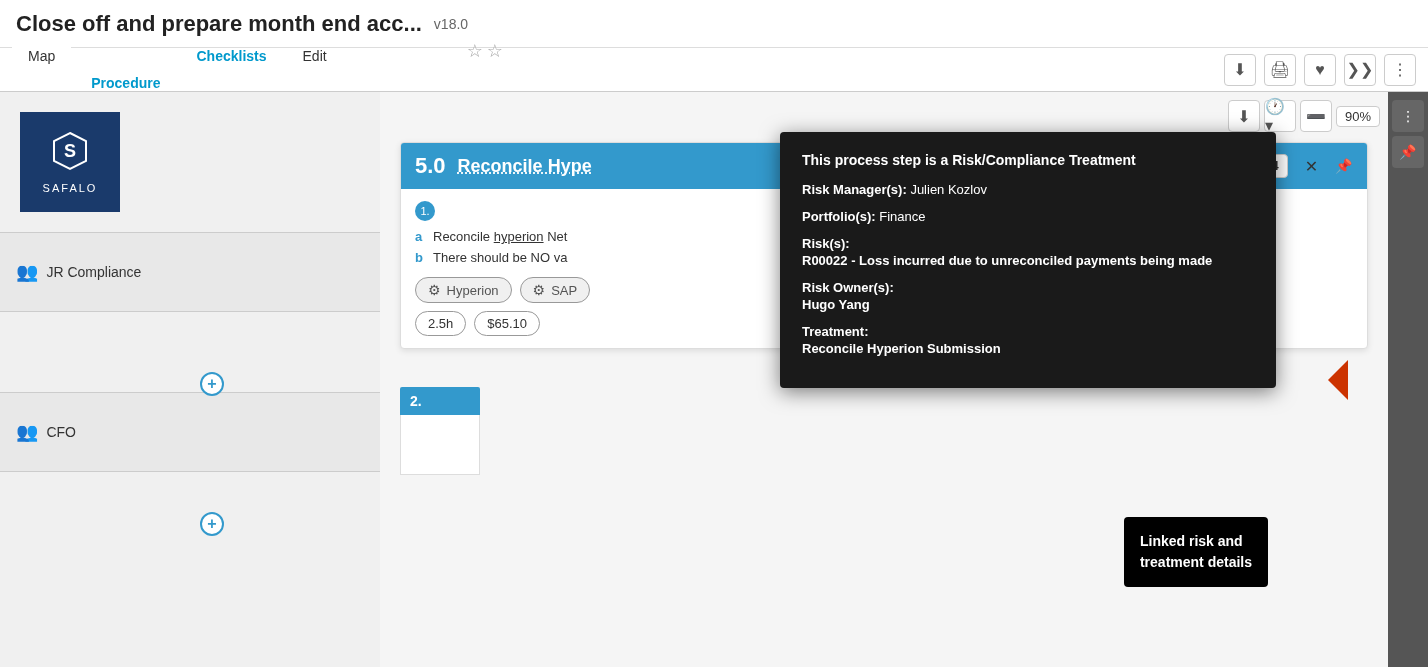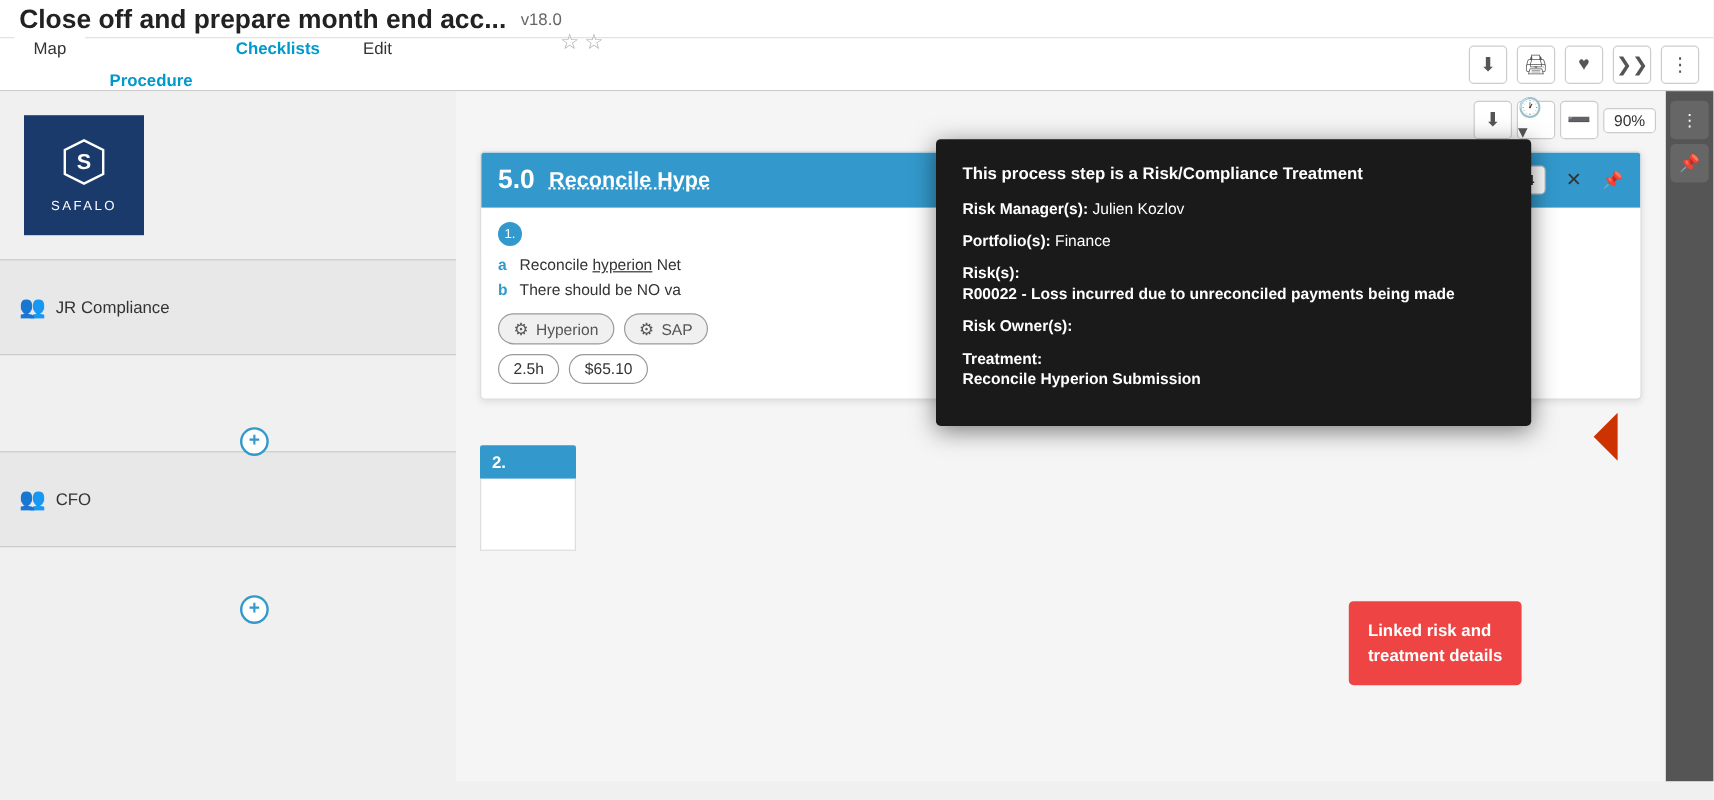--- a/index.html
+++ b/index.html
@@ -12,21 +12,21 @@
       position: relative;
     }
 
     
     .app-header {
       background: #fff;
       padding: 8px 16px;
       display: flex;
       align-items: center;
       border-bottom: 1px solid #ddd;
-      height: 32px;
+      height: 48px;
     }
     .app-title {
       font-size: 22px;
       font-weight: bold;
       color: #222;
       margin-right: 12px;
     }
     .app-version {
       font-size: 14px;
       color: #666;
@@ -341,21 +341,21 @@
     }
     .tooltip-value.bold {
       font-weight: bold;
     }
 
     
     .linked-tooltip {
       position: absolute;
       bottom: 80px;
       right: 120px;
-      background: #ef4444;
+      background: #000000;
       color: white;
       border-radius: 4px;
       padding: 14px 16px;
       font-size: 14px;
       font-weight: bold;
       z-index: 50;
       line-height: 1.5;
     }
 
     
@@ -556,20 +556,21 @@
         <div class="tooltip-label">Portfolio(s): <span class="tooltip-value" style="font-weight:normal;">Finance</span></div>
       </div>
 
       <div class="tooltip-row">
         <div class="tooltip-label">Risk(s):</div>
         <div class="tooltip-value bold">R00022 - Loss incurred due to unreconciled payments being made</div>
       </div>
 
       <div class="tooltip-row">
         <div class="tooltip-label">Risk Owner(s):</div>
+        <div class="tooltip-value bold">Hugo Yang</div>
       </div>
 
       <div class="tooltip-row">
         <div class="tooltip-label">Treatment:</div>
         <div class="tooltip-value bold">Reconcile Hyperion Submission</div>
       </div>
     </div>
 
     <div class="linked-tooltip">
       <div>Linked risk and</div>

